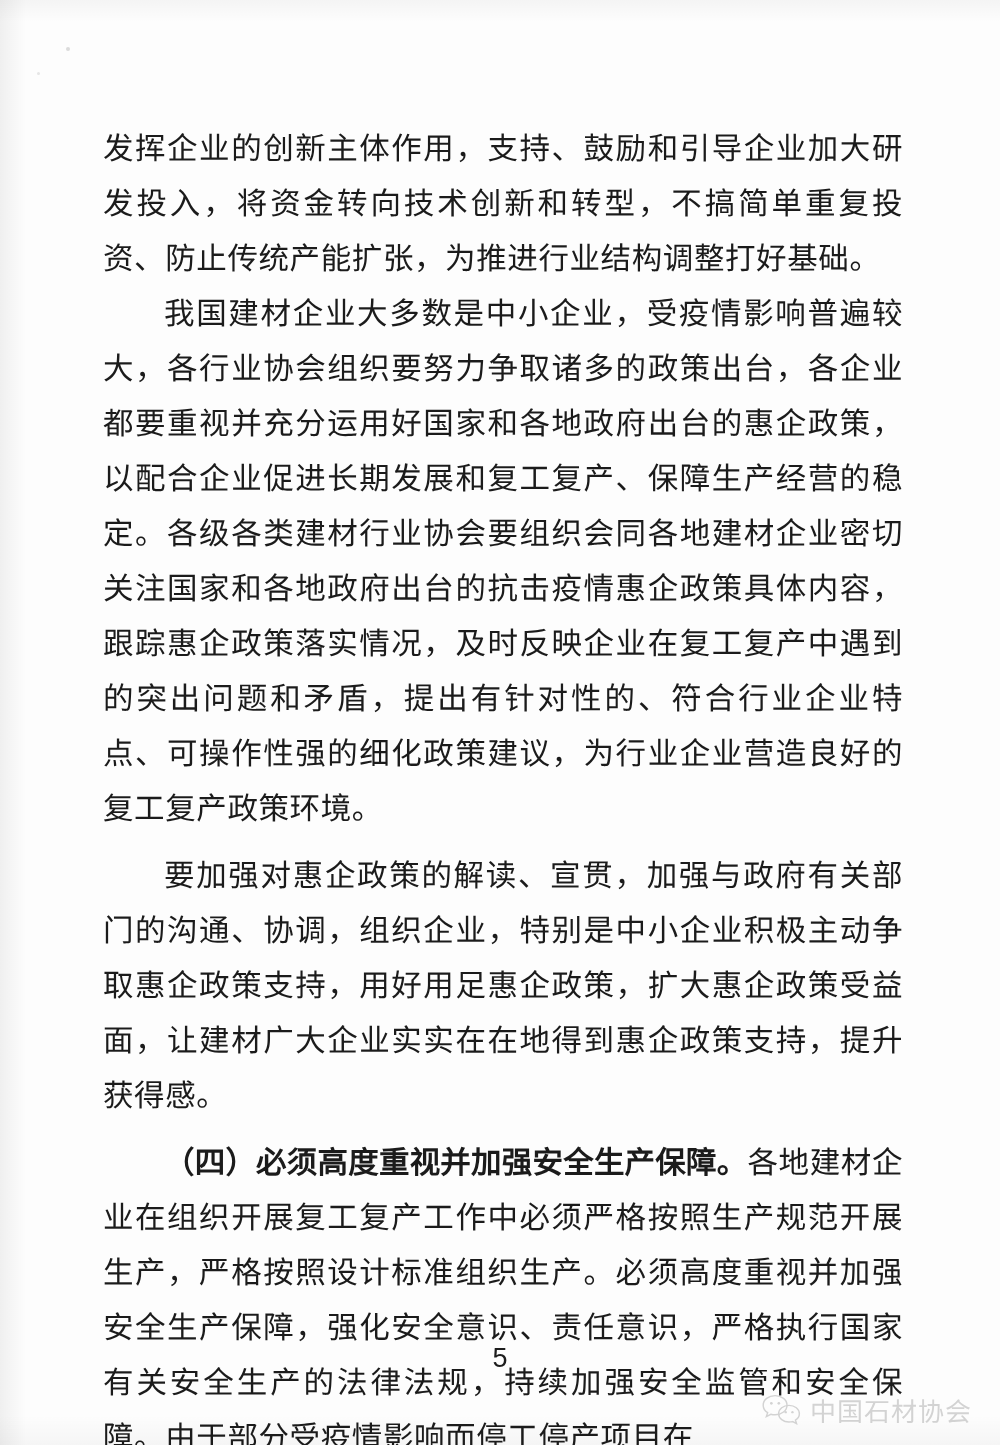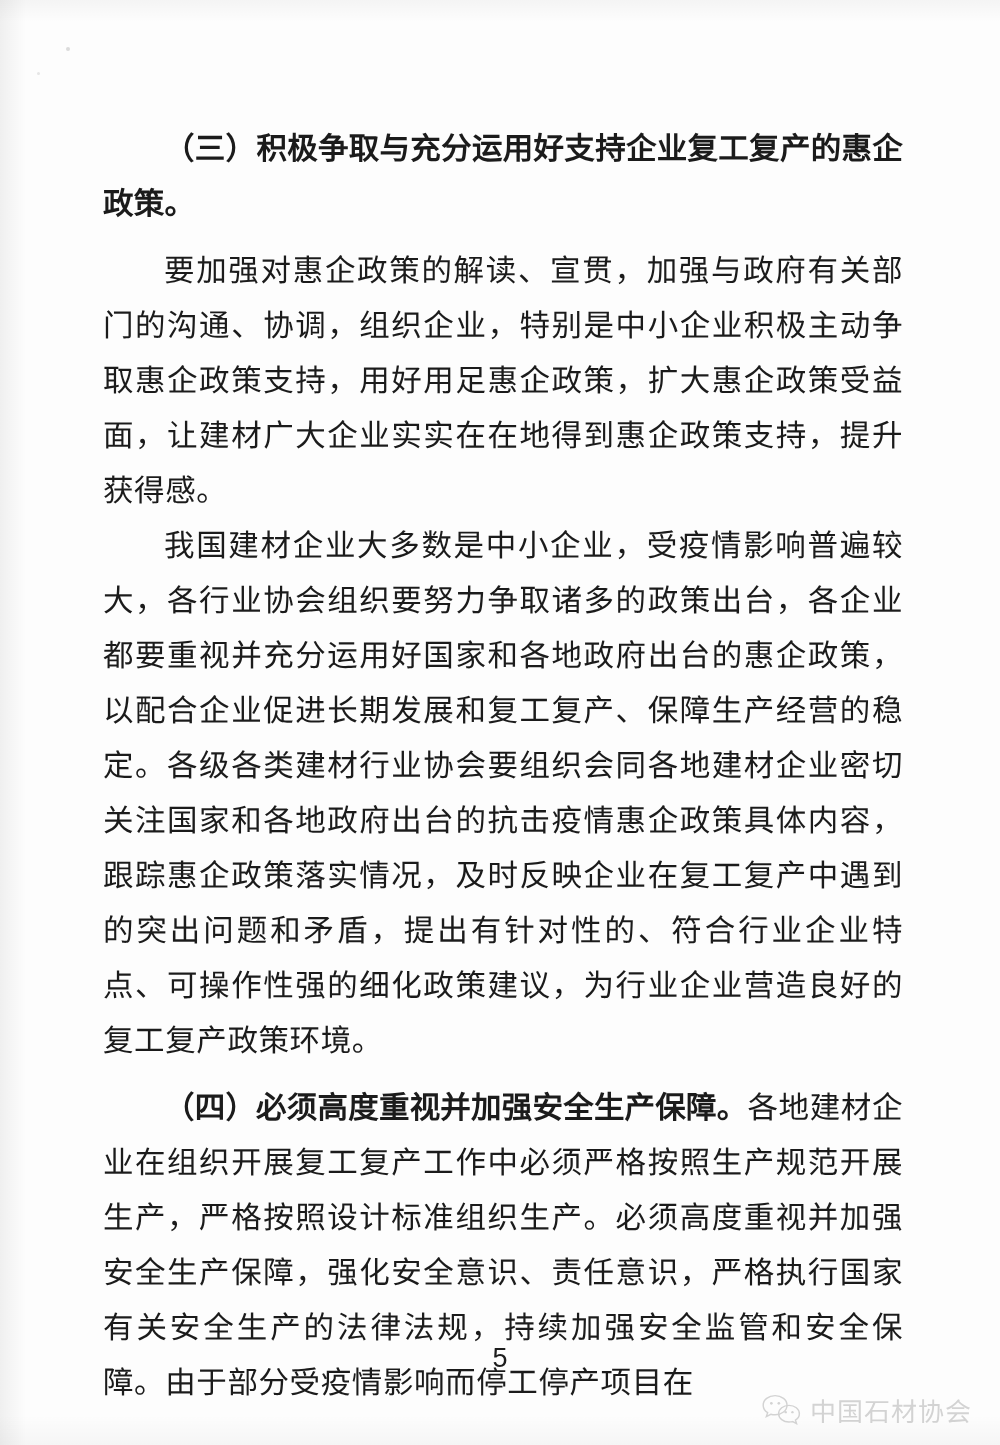--- a/index.html
+++ b/index.html
@@ -116,23 +116,23 @@
 <div class="page">
 
   <div class="scan-top-shadow"></div>
   <div class="scan-left-shadow"></div>
   <div class="scan-bottom-shadow"></div>
 
   <div class="speck" style="left:66px;top:47px;width:4px;height:4px;opacity:.5;"></div>
   <div class="speck" style="left:37px;top:72px;width:3px;height:3px;opacity:.35;"></div>
 
   <div class="textblock" id="document-body">
-      <p class="para indent"><span class="bold-run">（三）积极争取与充分运用好支持企业复工复产的惠企政策。</span></p>
+      <p class="para"><span>发挥企业的创新主体作用，支持、鼓励和引导企业加大研发投入，将资金转向技术创新和转型，不搞简单重复投资、防止传统产能扩张，为推进行业结构调整打好基础。</span></p>
+      <p class="para indent"><span>我国建材企业大多数是中小企业，受疫情影响普遍较大，各行业协会组织要努力争取诸多的政策出台，各企业都要重视并充分运用好国家和各地政府出台的惠企政策，以配合企业促进长期发展和复工复产、保障生产经营的稳定。各级各类建材行业协会要组织会同各地建材企业密切关注国家和各地政府出台的抗击疫情惠企政策具体内容，跟踪惠企政策落实情况，及时反映企业在复工复产中遇到的突出问题和矛盾，提出有针对性的、符合行业企业特点、可操作性强的细化政策建议，为行业企业营造良好的复工复产政策环境。</span></p>
       <p class="para indent gap-before"><span>要加强对惠企政策的解读、宣贯，加强与政府有关部门的沟通、协调，组织企业，特别是中小企业积极主动争取惠企政策支持，用好用足惠企政策，扩大惠企政策受益面，让建材广大企业实实在在地得到惠企政策支持，提升获得感。</span></p>
-      <p class="para indent"><span>我国建材企业大多数是中小企业，受疫情影响普遍较大，各行业协会组织要努力争取诸多的政策出台，各企业都要重视并充分运用好国家和各地政府出台的惠企政策，以配合企业促进长期发展和复工复产、保障生产经营的稳定。各级各类建材行业协会要组织会同各地建材企业密切关注国家和各地政府出台的抗击疫情惠企政策具体内容，跟踪惠企政策落实情况，及时反映企业在复工复产中遇到的突出问题和矛盾，提出有针对性的、符合行业企业特点、可操作性强的细化政策建议，为行业企业营造良好的复工复产政策环境。</span></p>
       <p class="para indent gap-before"><span class="bold-run">（四）必须高度重视并加强安全生产保障。</span><span>各地建材企业在组织开展复工复产工作中必须严格按照生产规范开展生产，严格按照设计标准组织生产。必须高度重视并加强安全生产保障，强化安全意识、责任意识，严格执行国家有关安全生产的法律法规，持续加强安全监管和安全保障。由于部分受疫情影响而停工停产项目在</span></p>
     </div>
 
   <div class="page-number">5</div>
 
   <div class="watermark">
     <span>
       <svg class="wechat-icon" viewBox="0 0 44 36" xmlns="http://www.w3.org/2000/svg">
         <g fill="none" stroke="#9a9a9a" stroke-width="1.6">
           <path d="M15.5 2.2C8.3 2.2 2.4 6.9 2.4 12.7c0 3.3 1.9 6.3 4.9 8.2l-1.4 4.3 4.9-2.5c1.5.4 3.1.6 4.7.6 7.2 0 13.1-4.7 13.1-10.6S22.7 2.2 15.5 2.2z"></path>

